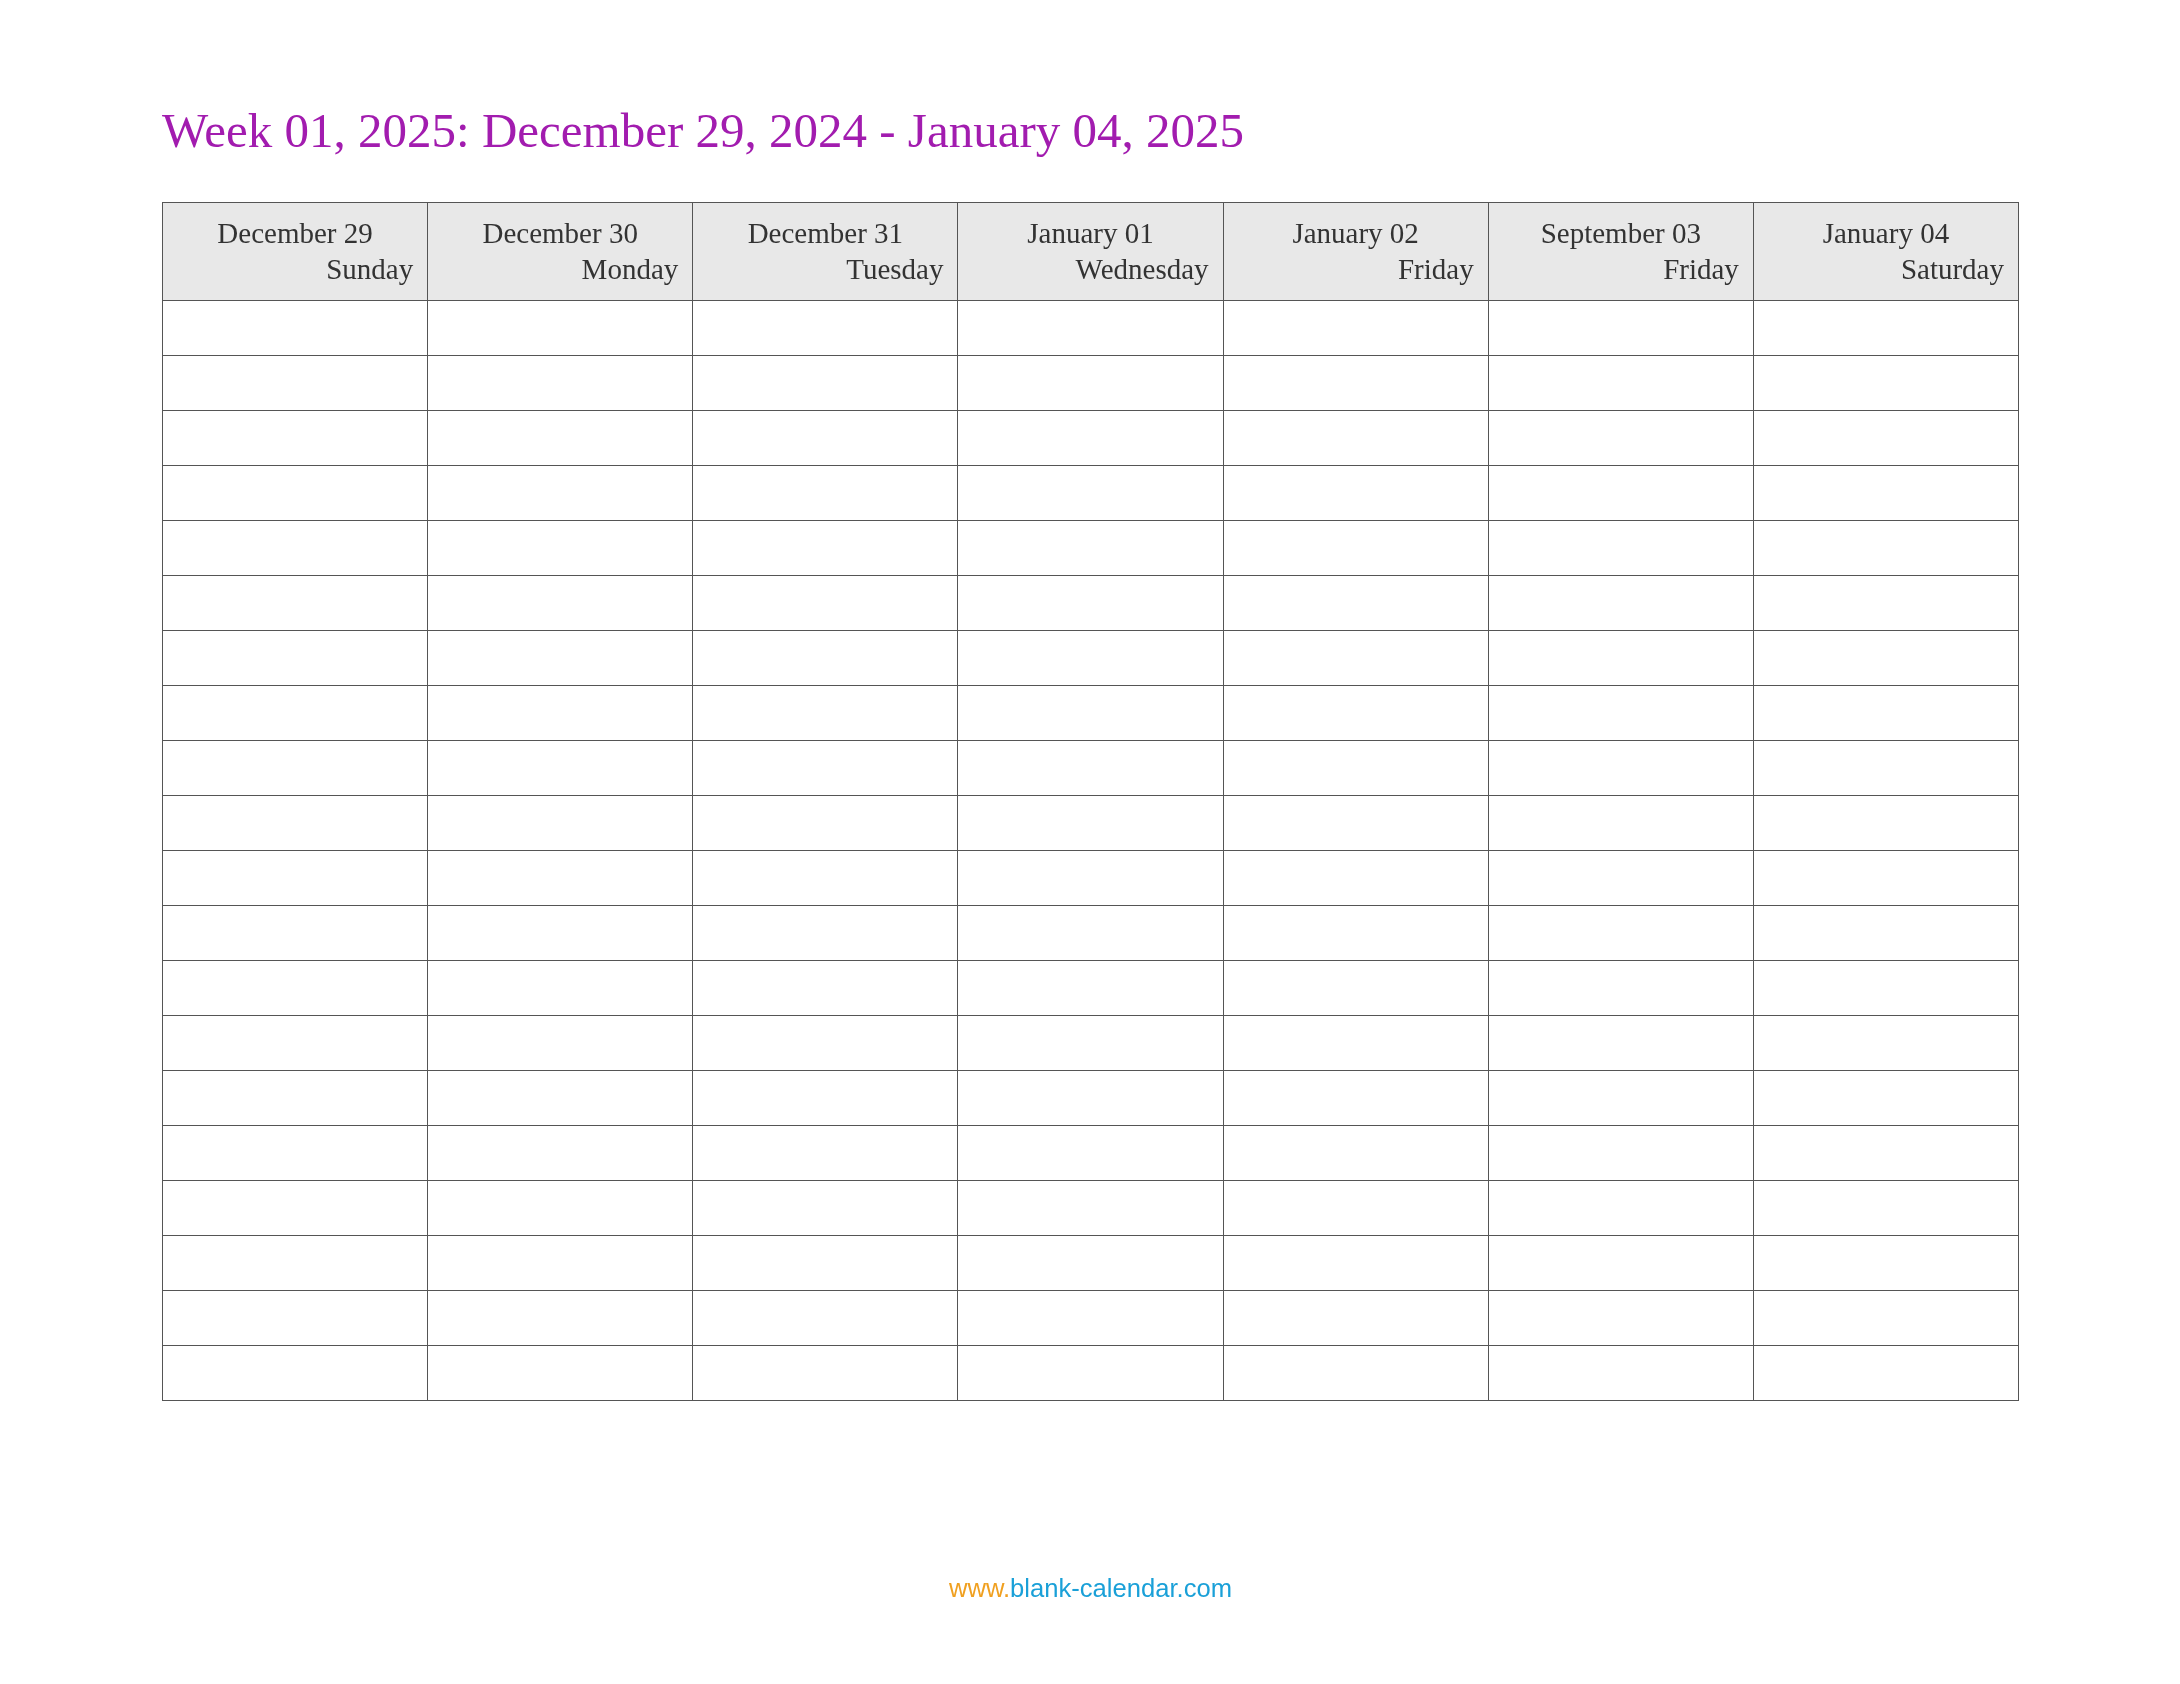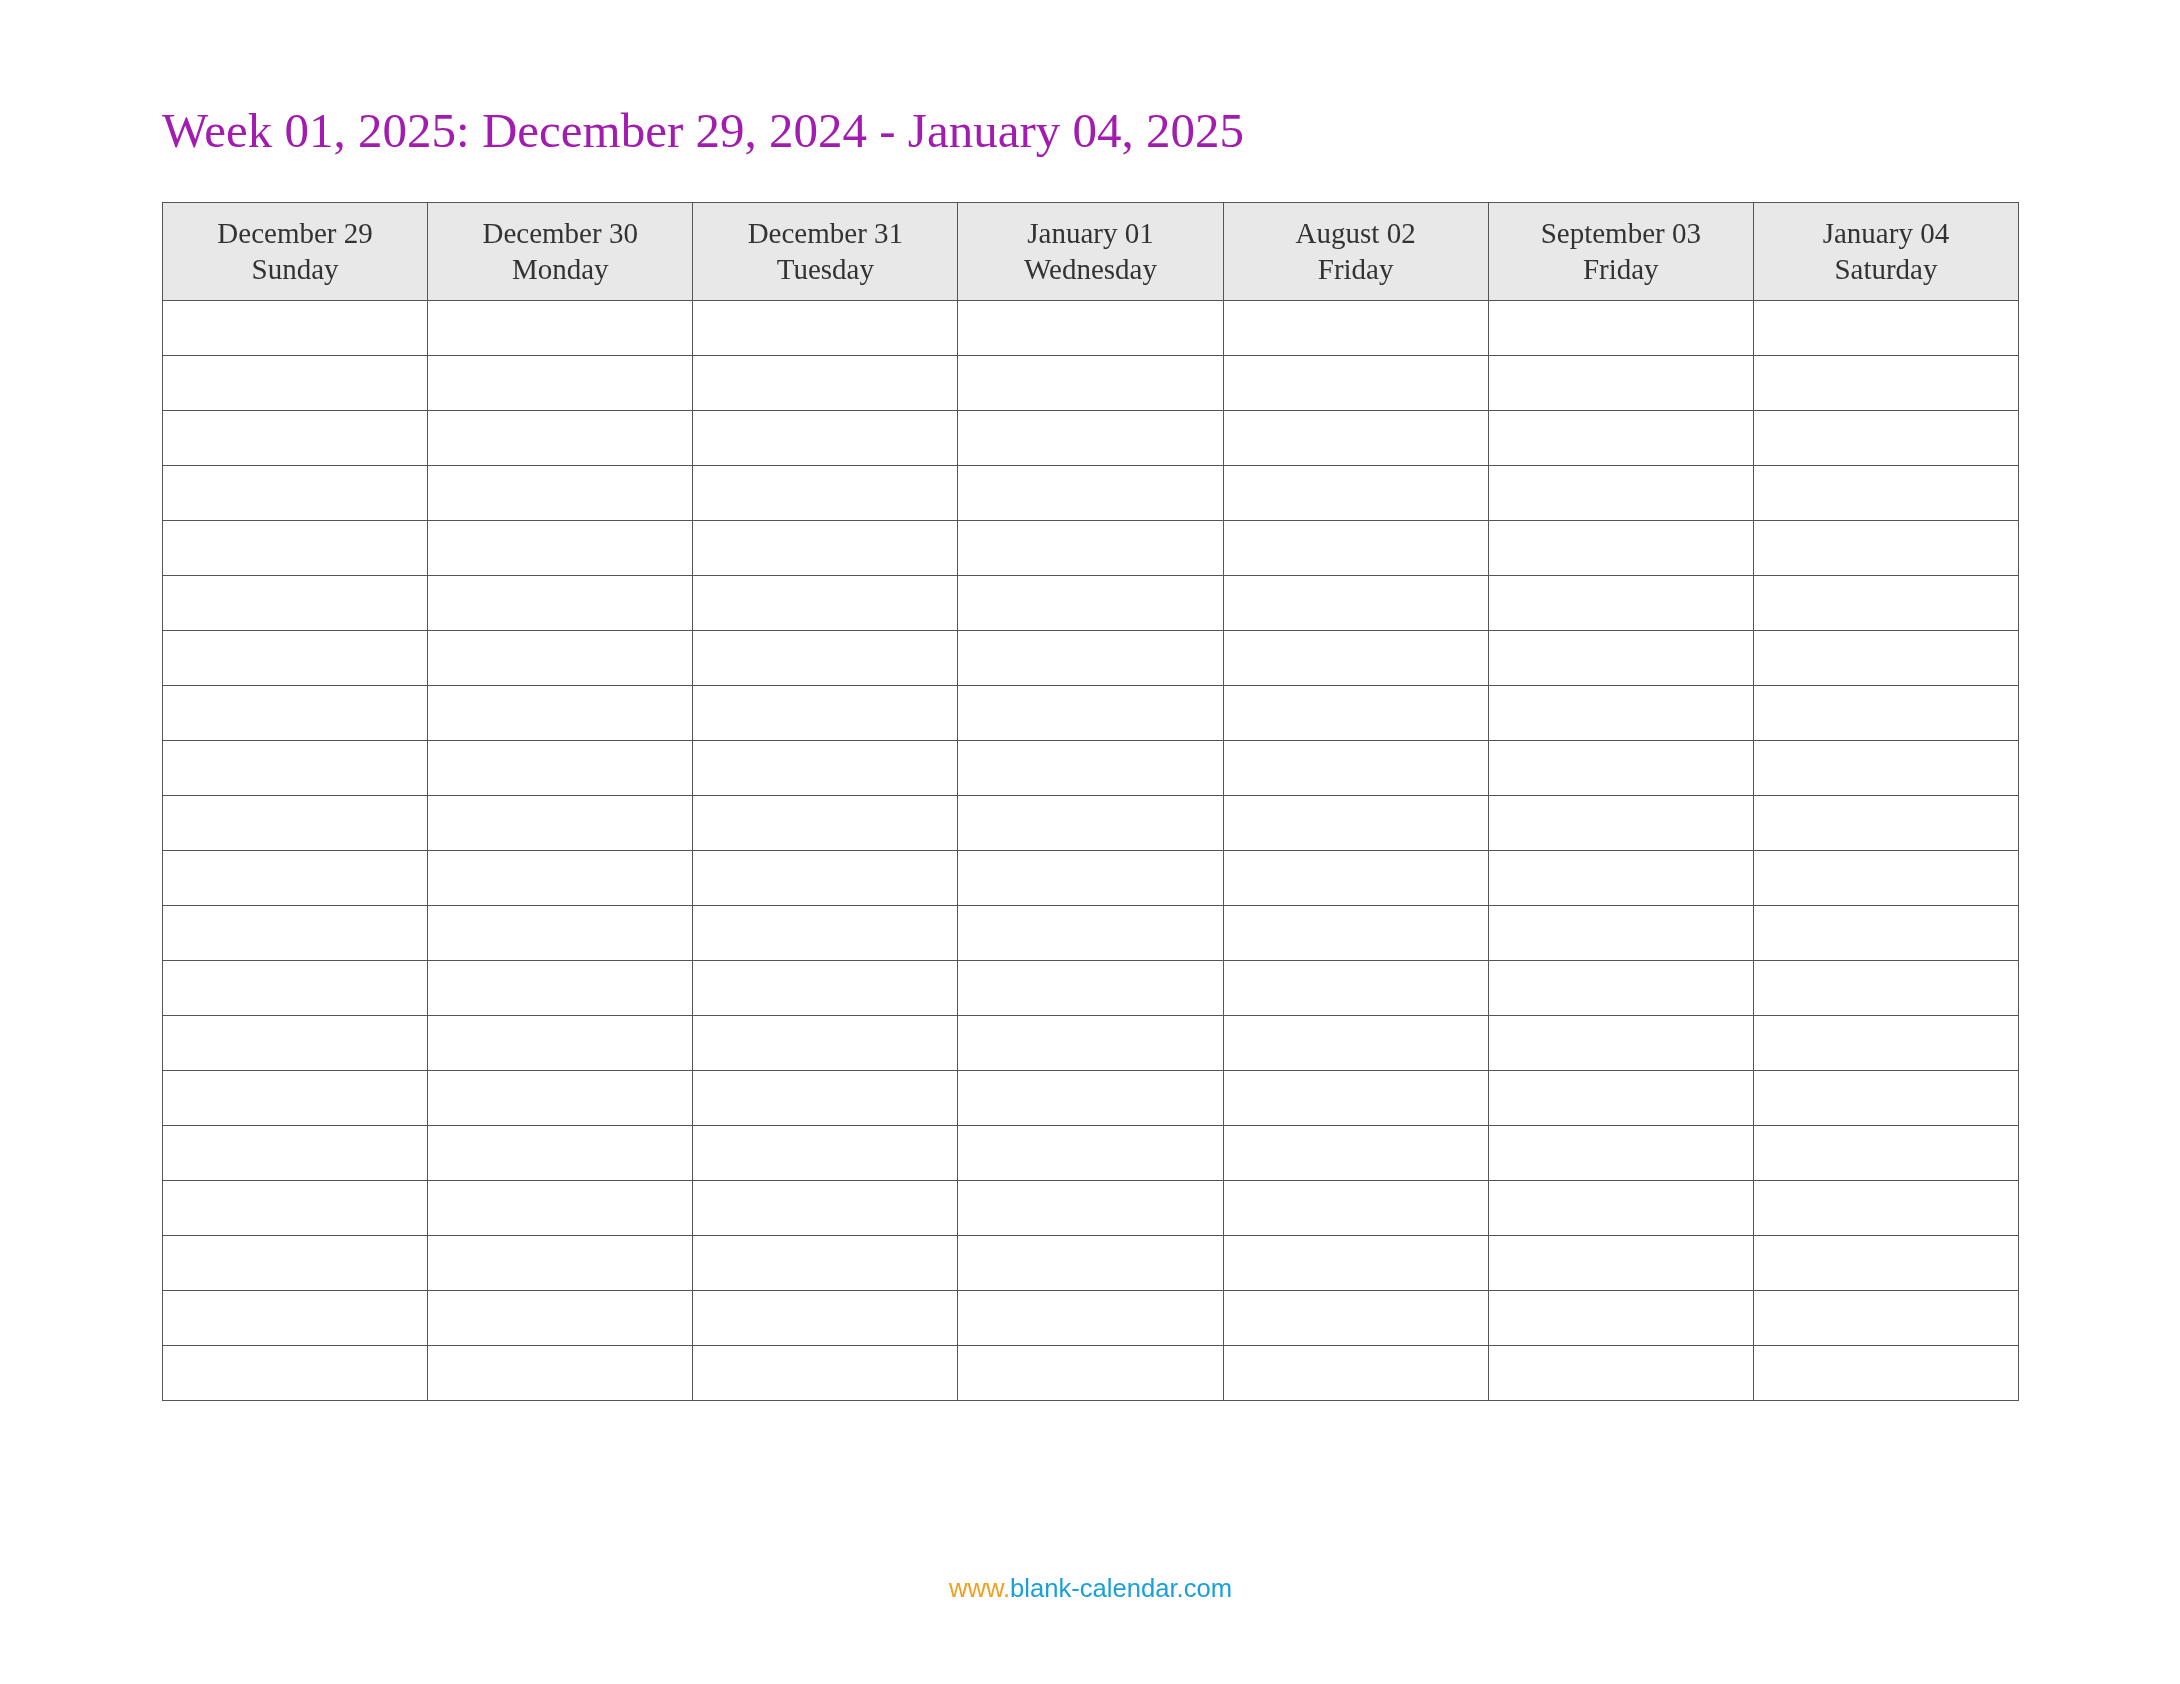--- a/index.html
+++ b/index.html
@@ -37,20 +37,21 @@
       color: #333;
       text-align: center;
       line-height: 1.25;
       height: 85px;
     }
     table.calendar th .date-line {
       display: block;
     }
     table.calendar th .day-line {
       display: block;
+      text-align: right;
     }
     table.calendar td {
       border: 0.9px solid #555;
       height: 55px;
     }
     .footer-link {
       position: absolute;
       bottom: 82px;
       left: 0;
       width: 100%;
@@ -84,21 +85,21 @@
         </th>
         <th>
           <span class="date-line">December 31</span>
           <span class="day-line">Tuesday</span>
         </th>
         <th>
           <span class="date-line">January 01</span>
           <span class="day-line">Wednesday</span>
         </th>
         <th>
-          <span class="date-line">August 02</span>
+          <span class="date-line">January 02</span>
           <span class="day-line">Friday</span>
         </th>
         <th>
           <span class="date-line">September 03</span>
           <span class="day-line">Friday</span>
         </th>
         <th>
           <span class="date-line">January 04</span>
           <span class="day-line">Saturday</span>
         </th>

